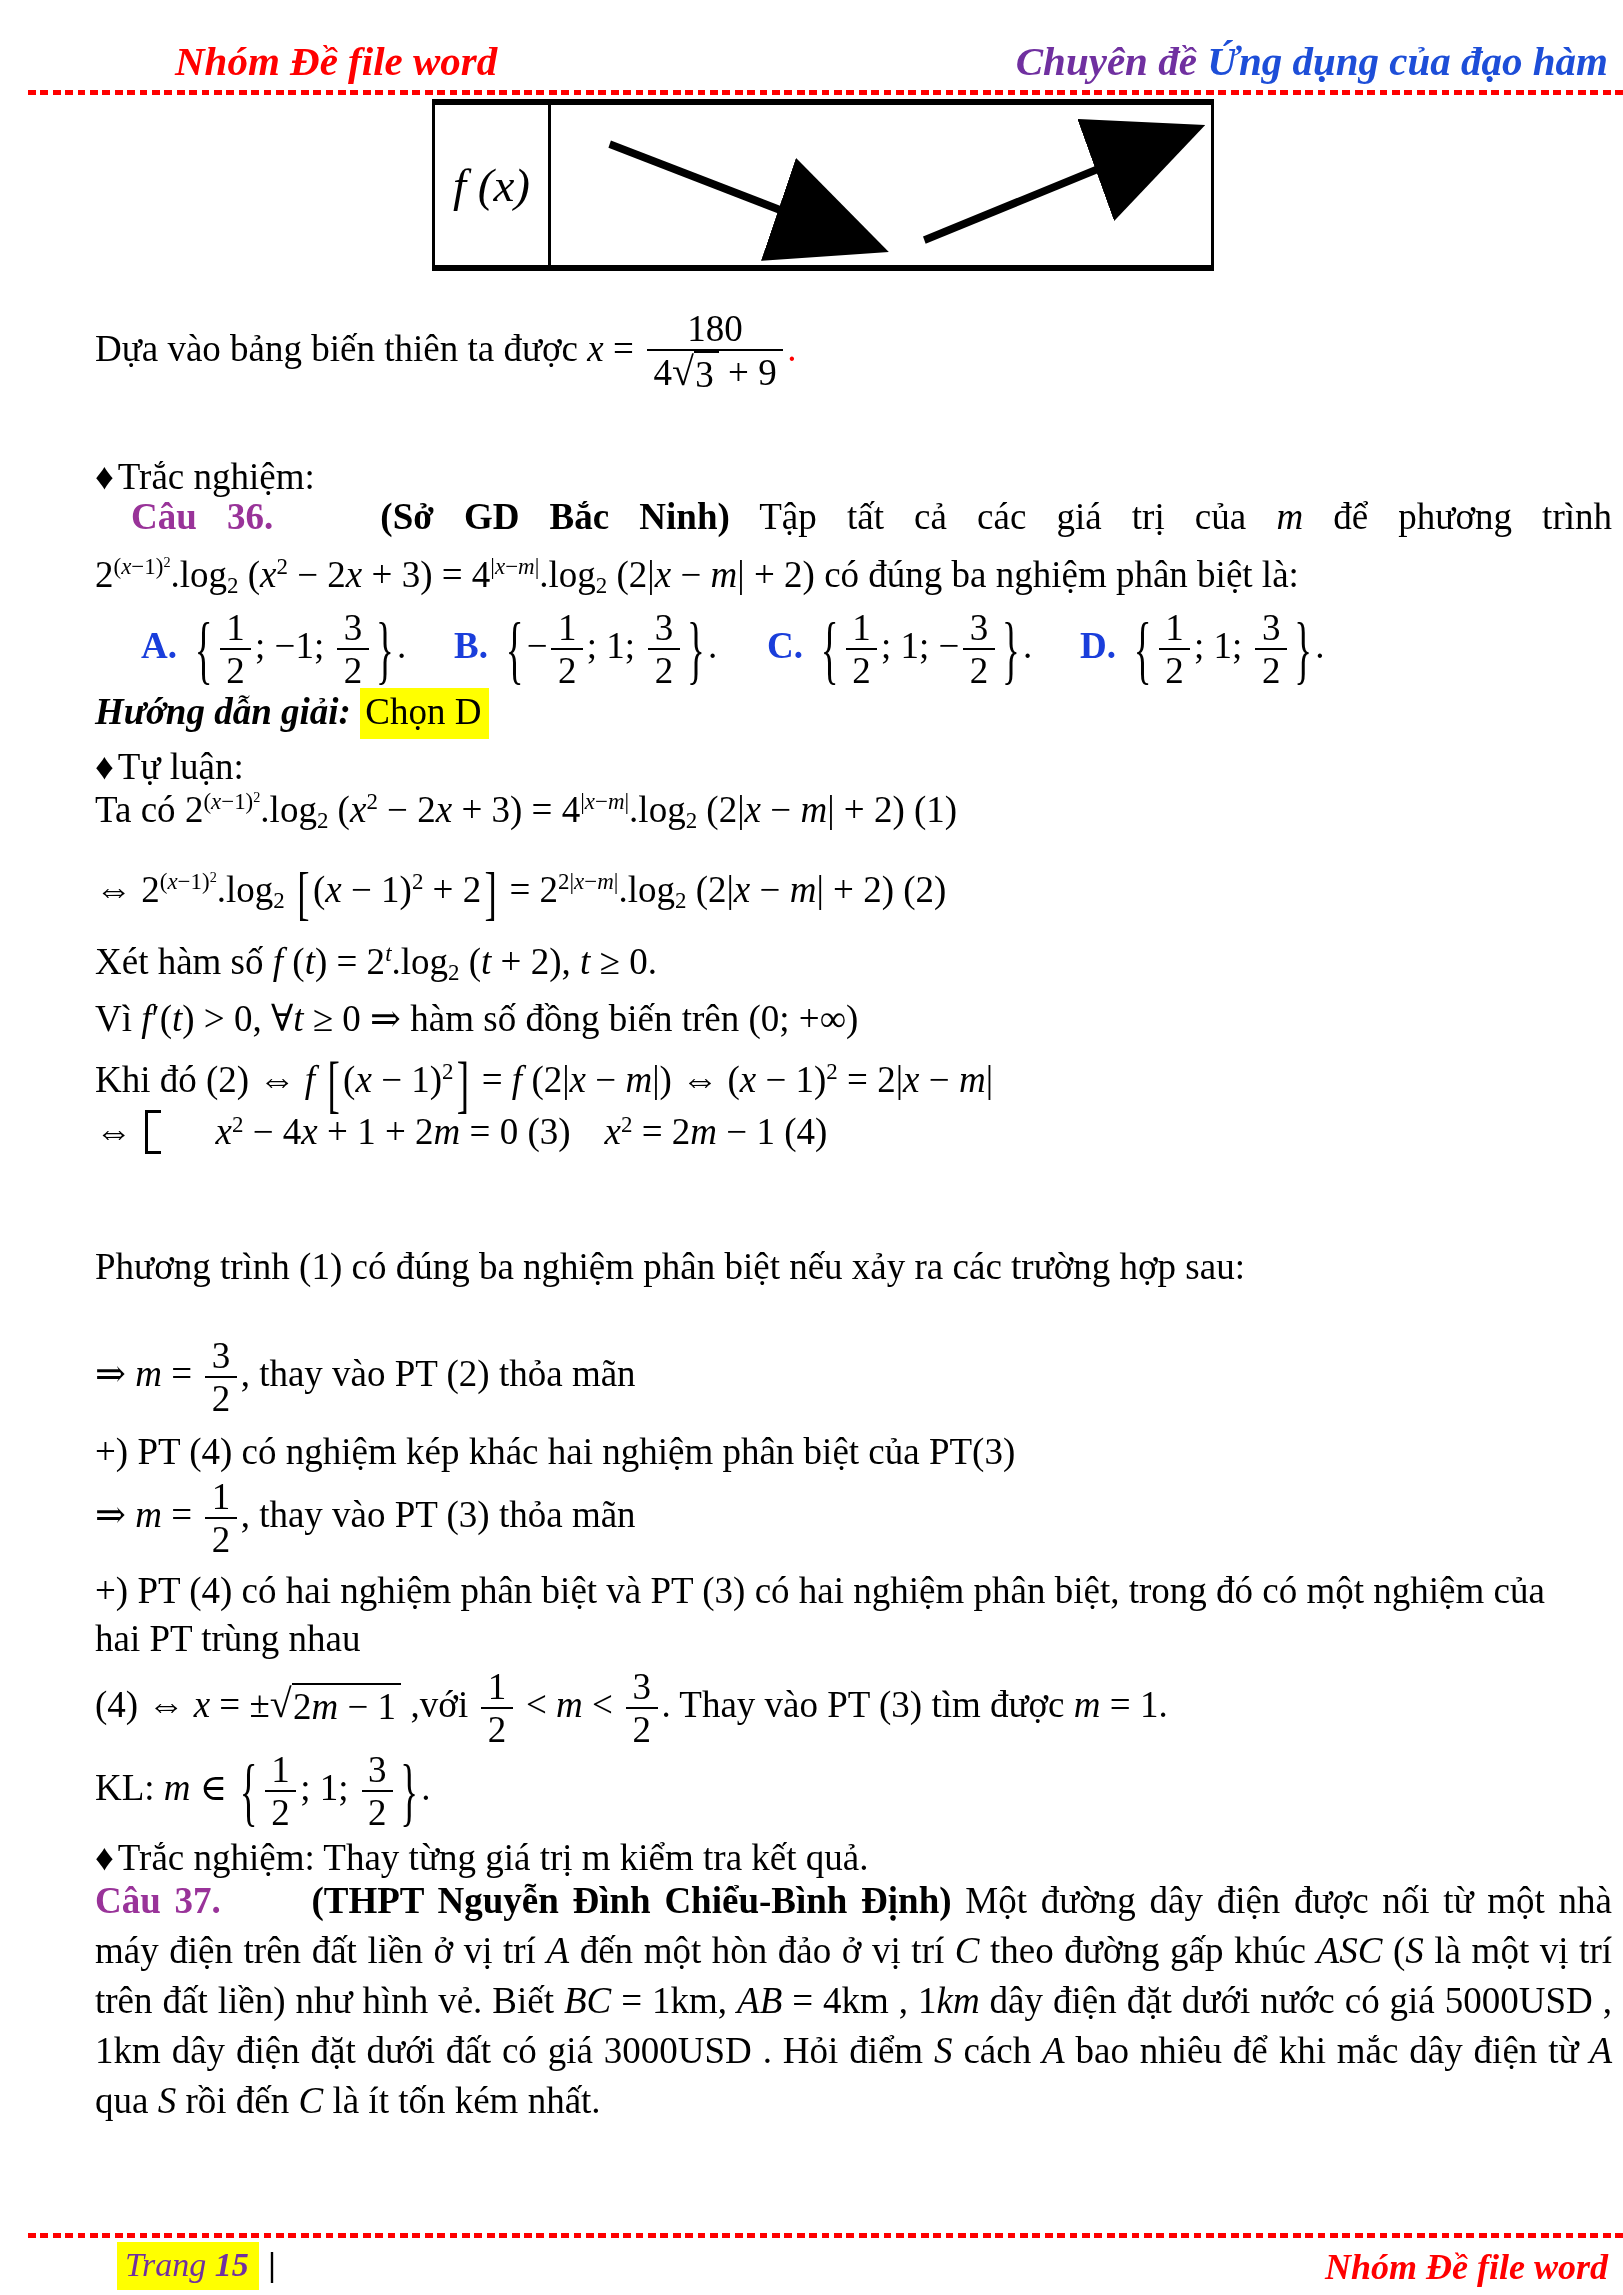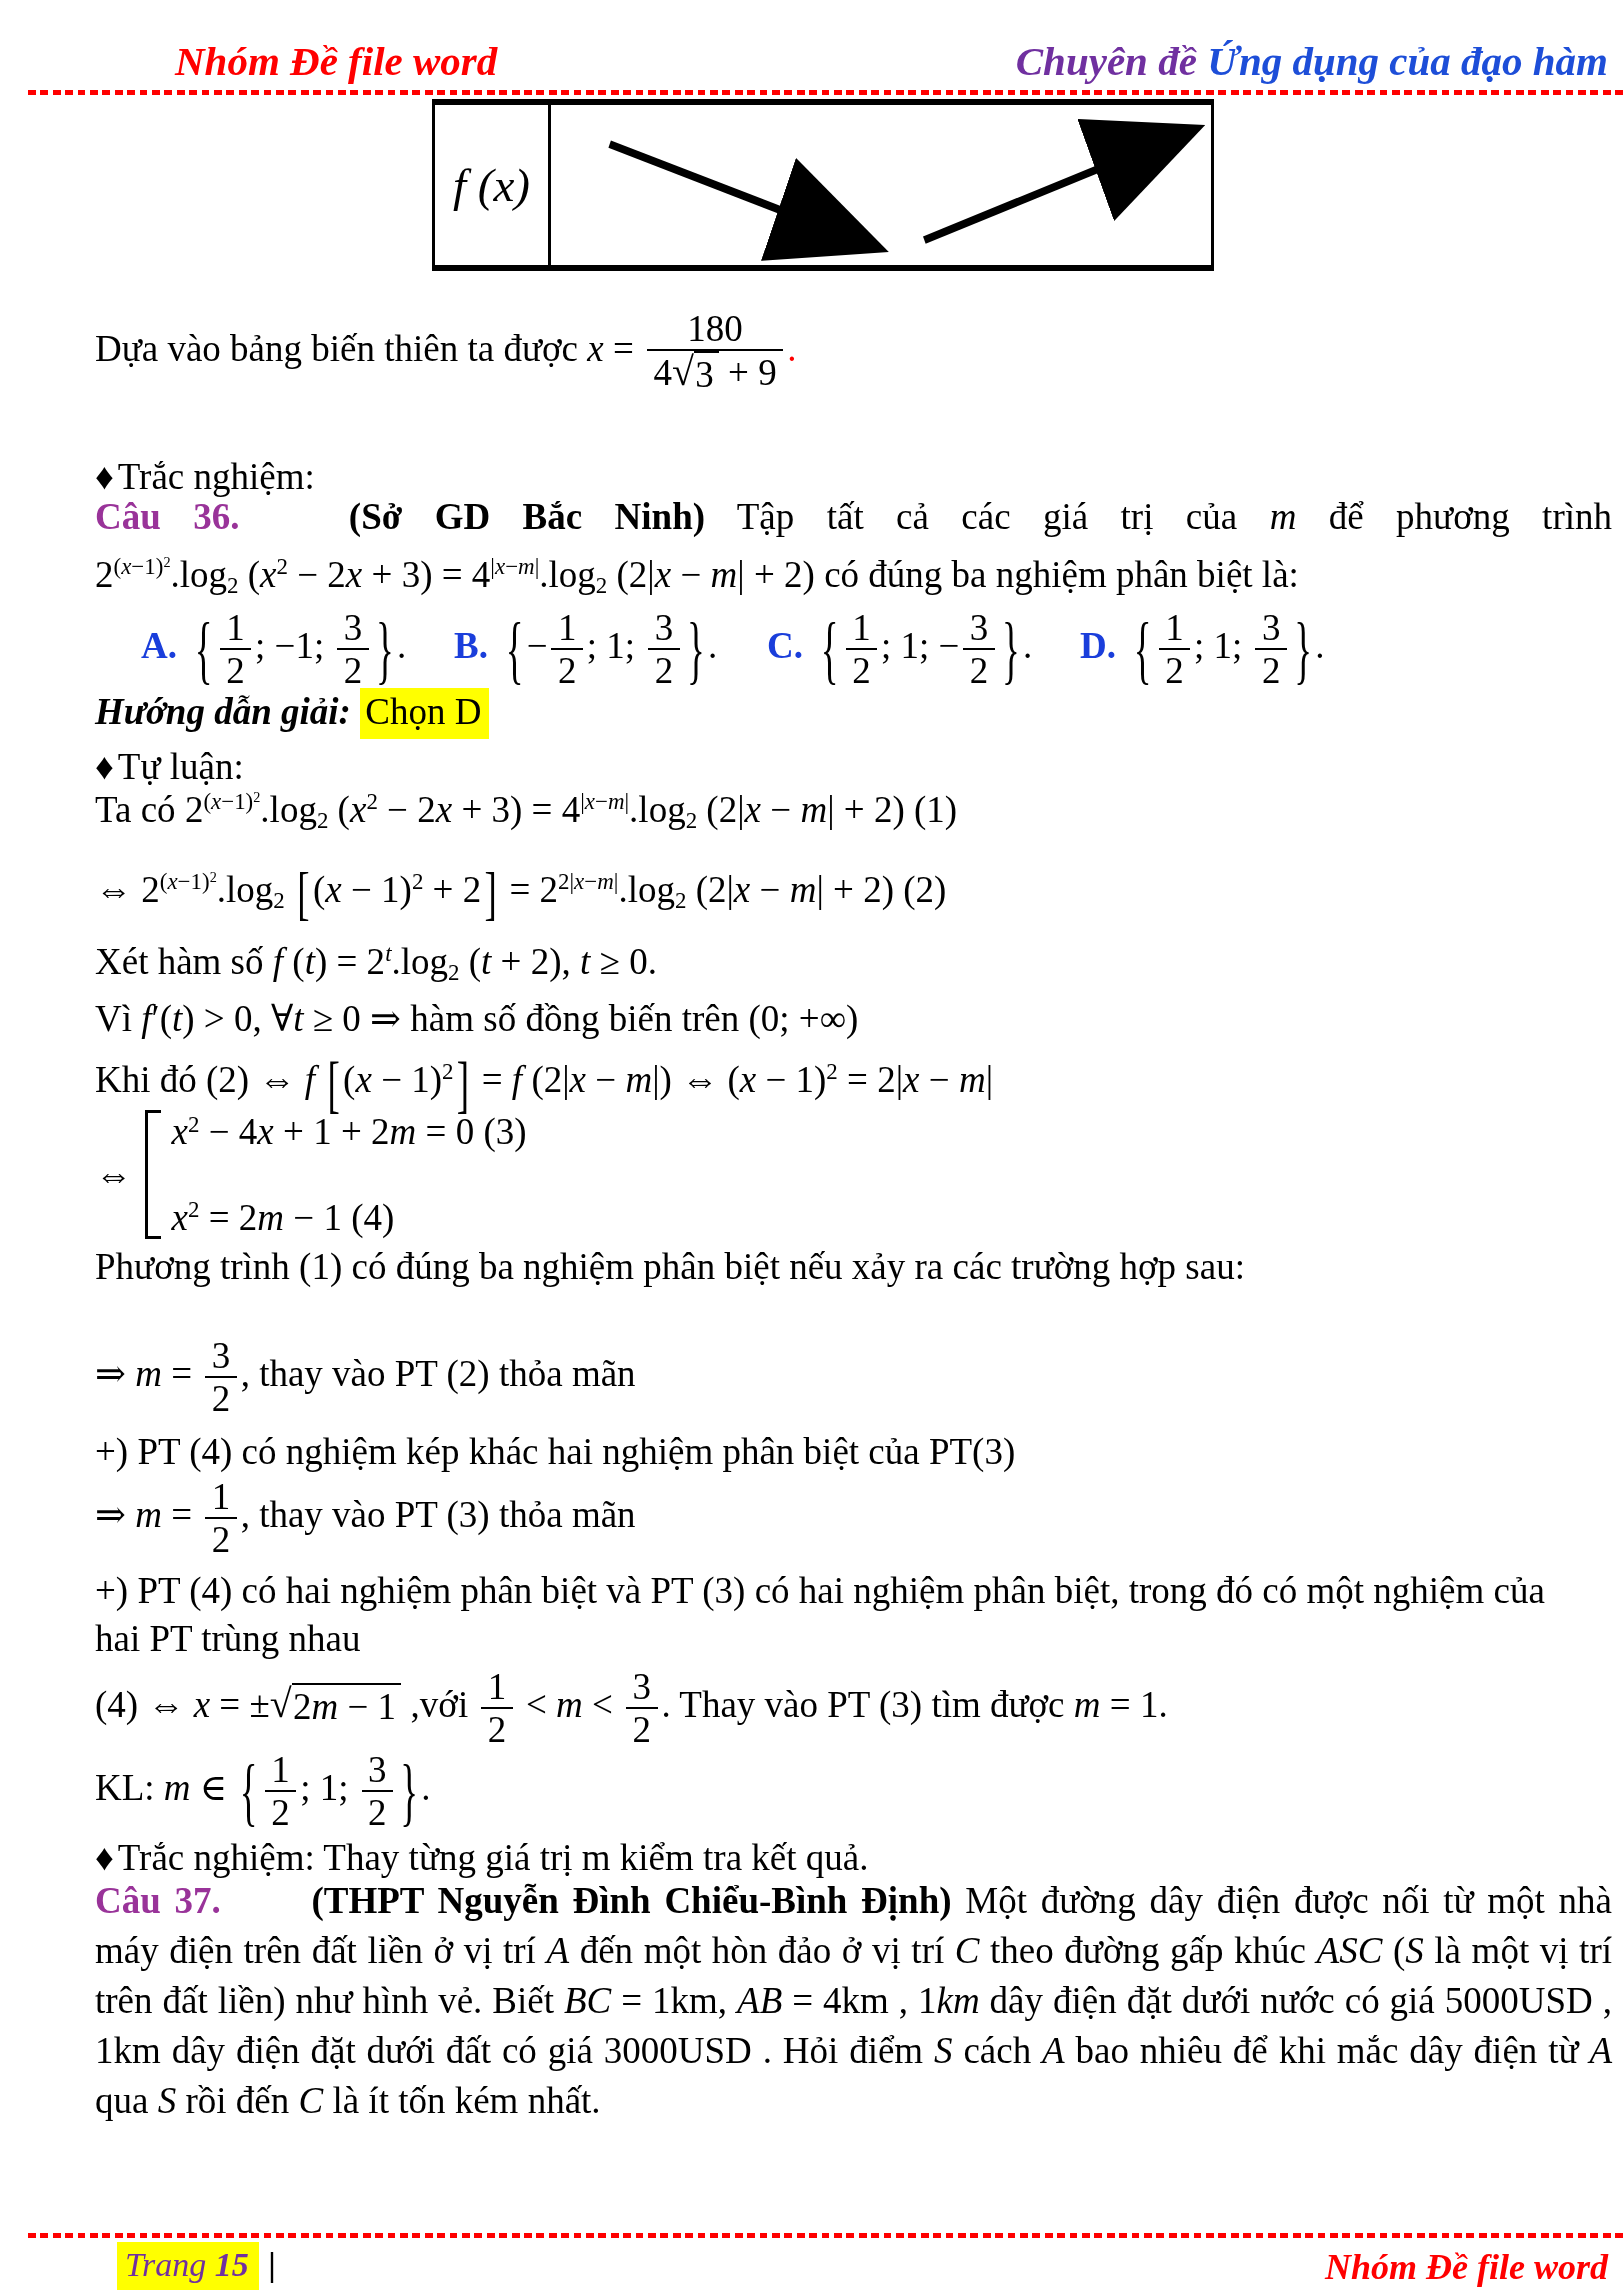--- a/index.html
+++ b/index.html
@@ -43,34 +43,34 @@
   .msqrt{display:inline-flex;align-items:flex-start;}
   .mrad{font-size:1.08em;line-height:1.05;}
   .mbar{border-top:2.6px solid #000;padding:0 5.2px 0 1.3px;line-height:1.2;}
   .mbig{display:inline-block;vertical-align:middle;margin:0 3.3px;font-weight:400;}
 
   .diamond{margin-right:3.9px;}
   .bold{font-weight:bold;}
   .qnum{color:#993399;font-weight:bold;}
   .spacer{display:inline-block;width:77px;}
   .just{text-align:justify;}
-  .just-last{text-align:justify;text-align-last:justify;}
+  .just-last{text-align:justify;text-align-last:justify;margin-left:36px;}
   .hl{background:#FFFF00;padding:2.6px 7.9px 6.5px 5.2px;}
   .hdg{font-weight:bold;font-style:italic;}
 
   .opts{display:flex;padding-left:46px;}
   .option{flex:none;width:313px;}
   .option:last-child{flex:auto;}
   .opt-label{color:#1A3EDB;font-weight:bold;margin-right:14.4px;}
 
   .sys{display:flex;align-items:center;}
   .sys-arrow{margin-right:7.9px;}
   .sys-bracket{align-self:stretch;width:13px;border-left:3.3px solid #000;border-top:3.3px solid #000;
                border-bottom:3.3px solid #000;margin:3.9px 10.5px 3.9px 5.2px;}
-  .sys-col{display:flex;flex-direction:column;gap:44px;padding:5.2px 0;}
+  .sys-col{display:flex;flex-direction:row;gap:34px;padding:5.2px 0;margin-left:44px;}
 </style>
 </head>
 <body>
 
 <div class="page">
 
   <div class="hdr-left">Nhóm Đề file word</div>
   <div class="hdr-right">
     <span class="hdr-prefix">Chuyên đề </span>
     <span class="hdr-title">Ứng dụng của đạo hàm</span>

